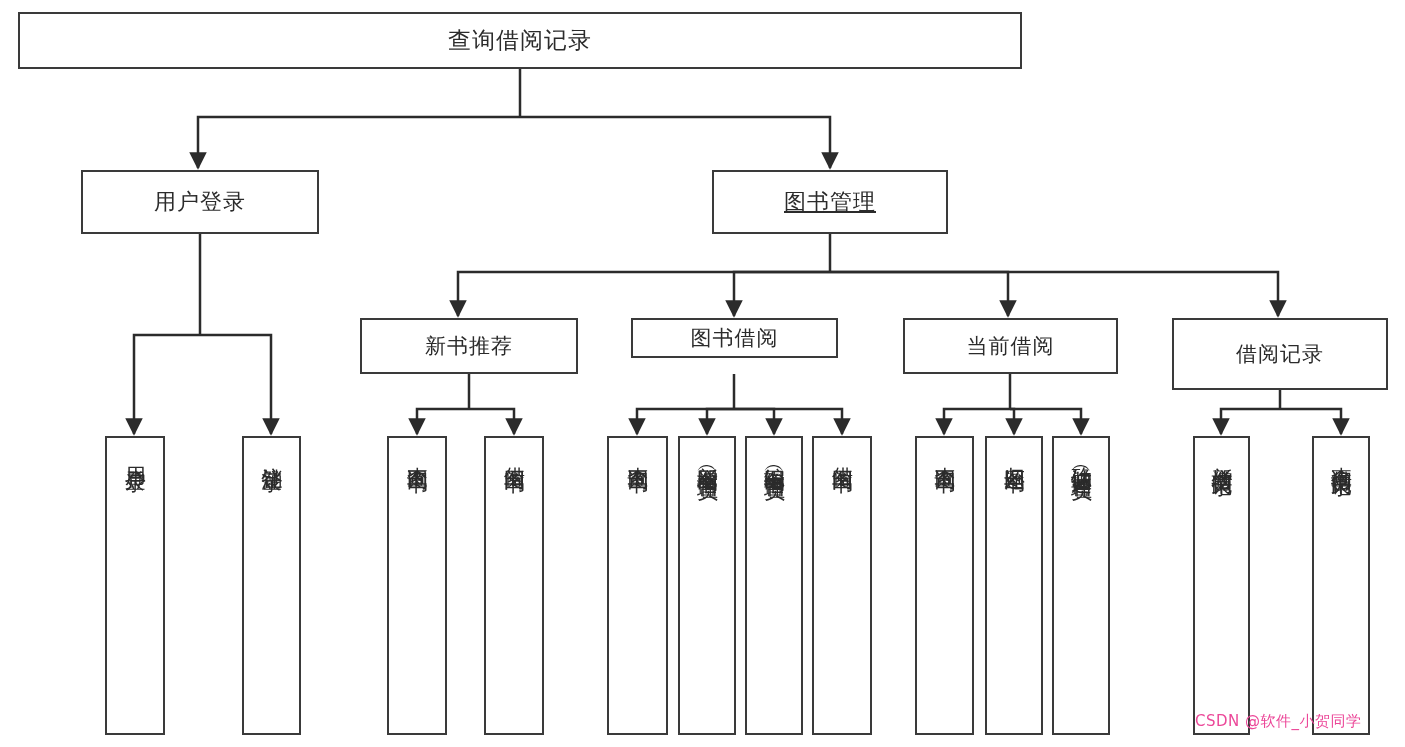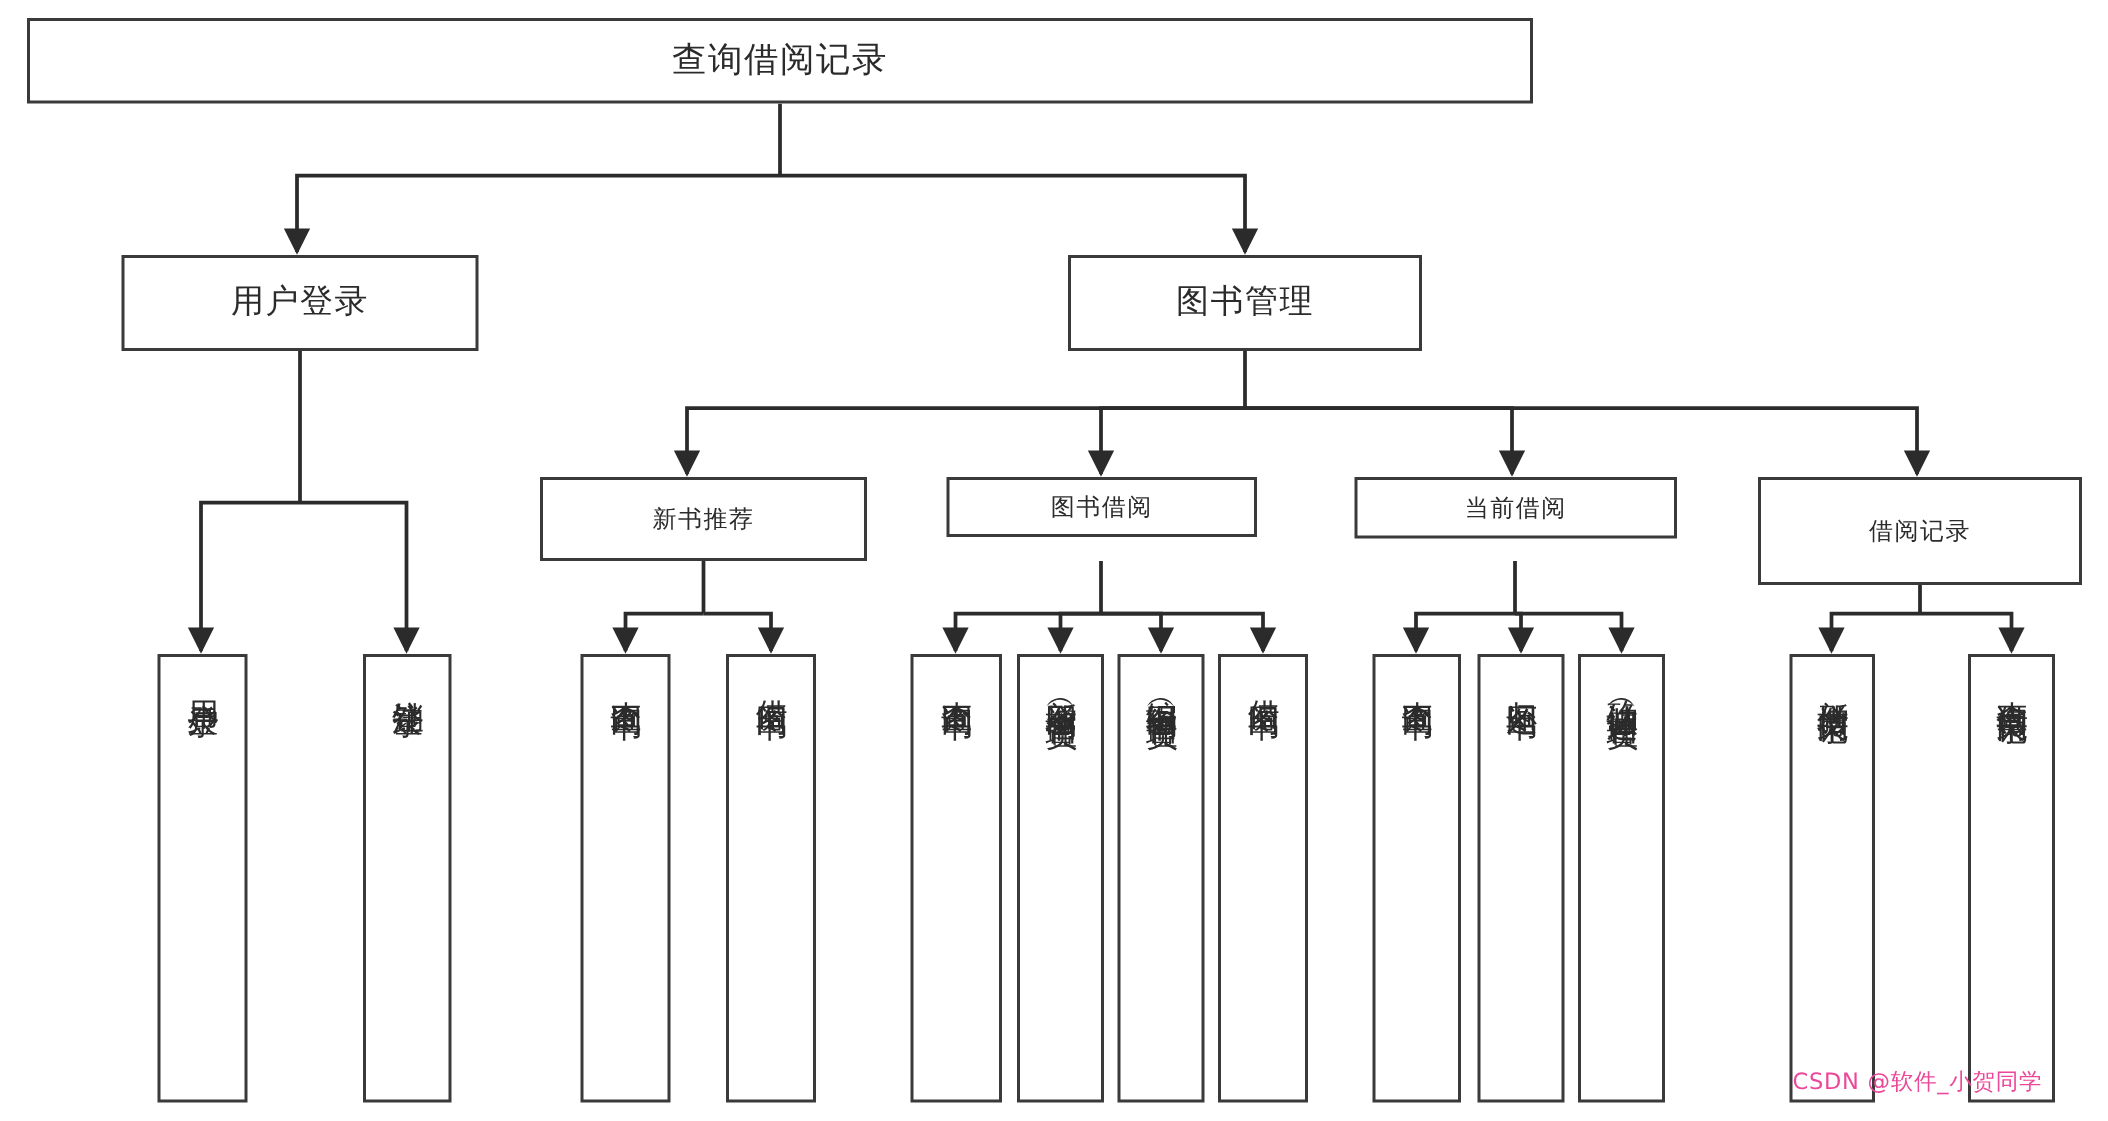--- a/index.html
+++ b/index.html
@@ -30,21 +30,21 @@
     box-sizing: border-box;
     background: #ffffff;
     border: 2.5px solid #3a3a3a;
     display: flex;
     align-items: center;
     justify-content: center;
     color: #2b2b2b;
   }
   .node.level0 { font-size: 23px; }
   .node.level1 { font-size: 22px; }
-  .node.level2 { font-size: 16px; }
+  .node.level2 { font-size: 21px; }
   .node.leaf {
     font-size: 21px;
     align-items: flex-start;
     padding-top: 12px;
   }
   .node.leaf .vtext {
     writing-mode: vertical-rl;
     text-orientation: upright;
     letter-spacing: 2px;
     line-height: 1.0;
@@ -103,30 +103,30 @@
       </g>
   </svg>
 
   <div id="node-layer">
       <div class="node level0" style="left: 18px; top: 12px; width: 1004px; height: 57px;">
         <span class="htext">查询借阅记录</span>
       </div>
       <div class="node level1" style="left: 81px; top: 170px; width: 238px; height: 64px;">
         <span class="htext">用户登录</span>
       </div>
-      <div class="node level1" style="left: 712px; top: 170px; width: 236px; height: 64px;">
+      <div class="node level1" style="left: 712px; top: 170px; width: 236px; height: 64px; text-decoration: underline;">
         <span class="htext">图书管理</span>
       </div>
       <div class="node level2" style="left: 360px; top: 318px; width: 218px; height: 56px;">
         <span class="htext">新书推荐</span>
       </div>
       <div class="node level2" style="left: 631px; top: 318px; width: 207px; height: 40px;">
         <span class="htext">图书借阅</span>
       </div>
-      <div class="node level2" style="left: 903px; top: 318px; width: 215px; height: 41px; justify-content: center;">
+      <div class="node level2" style="left: 903px; top: 318px; width: 215px; height: 56px; justify-content: center;">
         <span class="htext">当前借阅</span>
       </div>
       <div class="node level2" style="left: 1172px; top: 318px; width: 216px; height: 72px;">
         <span class="htext">借阅记录</span>
       </div>
       <div class="node leaf" style="left: 105px; top: 436px; width: 60px; height: 299px;">
         <span class="vtext">用户登录</span>
       </div>
       <div class="node leaf" style="left: 242px; top: 436px; width: 59px; height: 299px;">
         <span class="vtext">注销登录</span>

